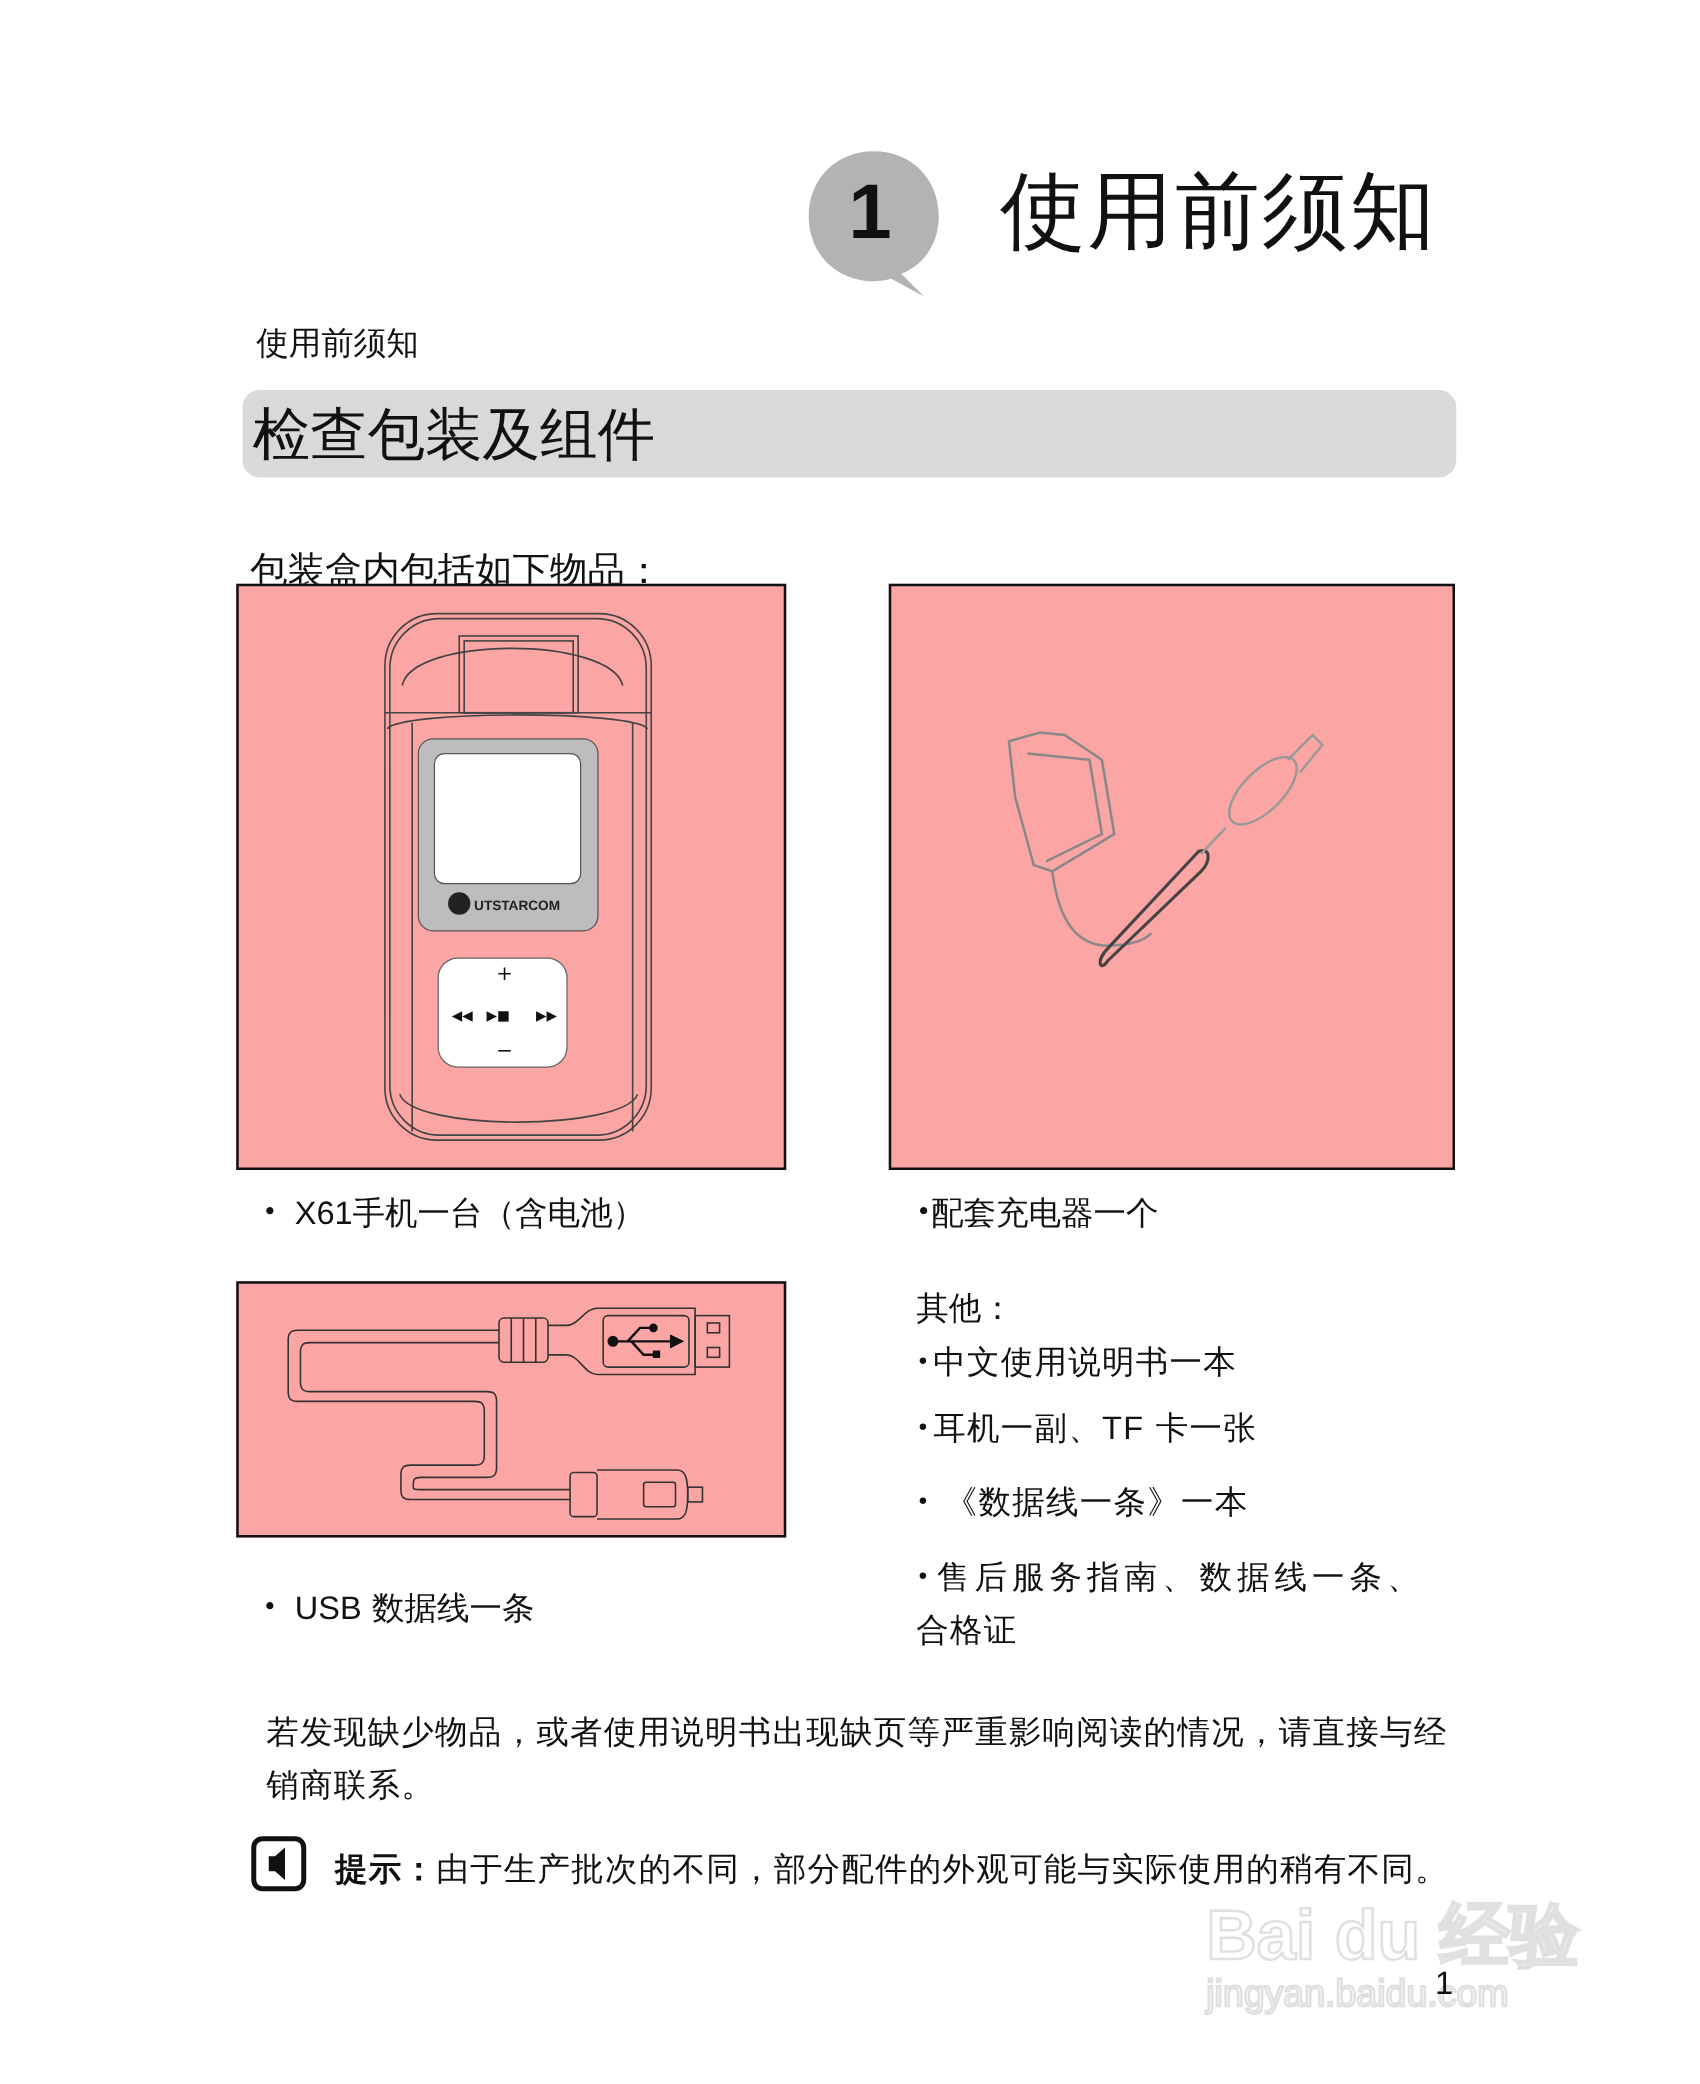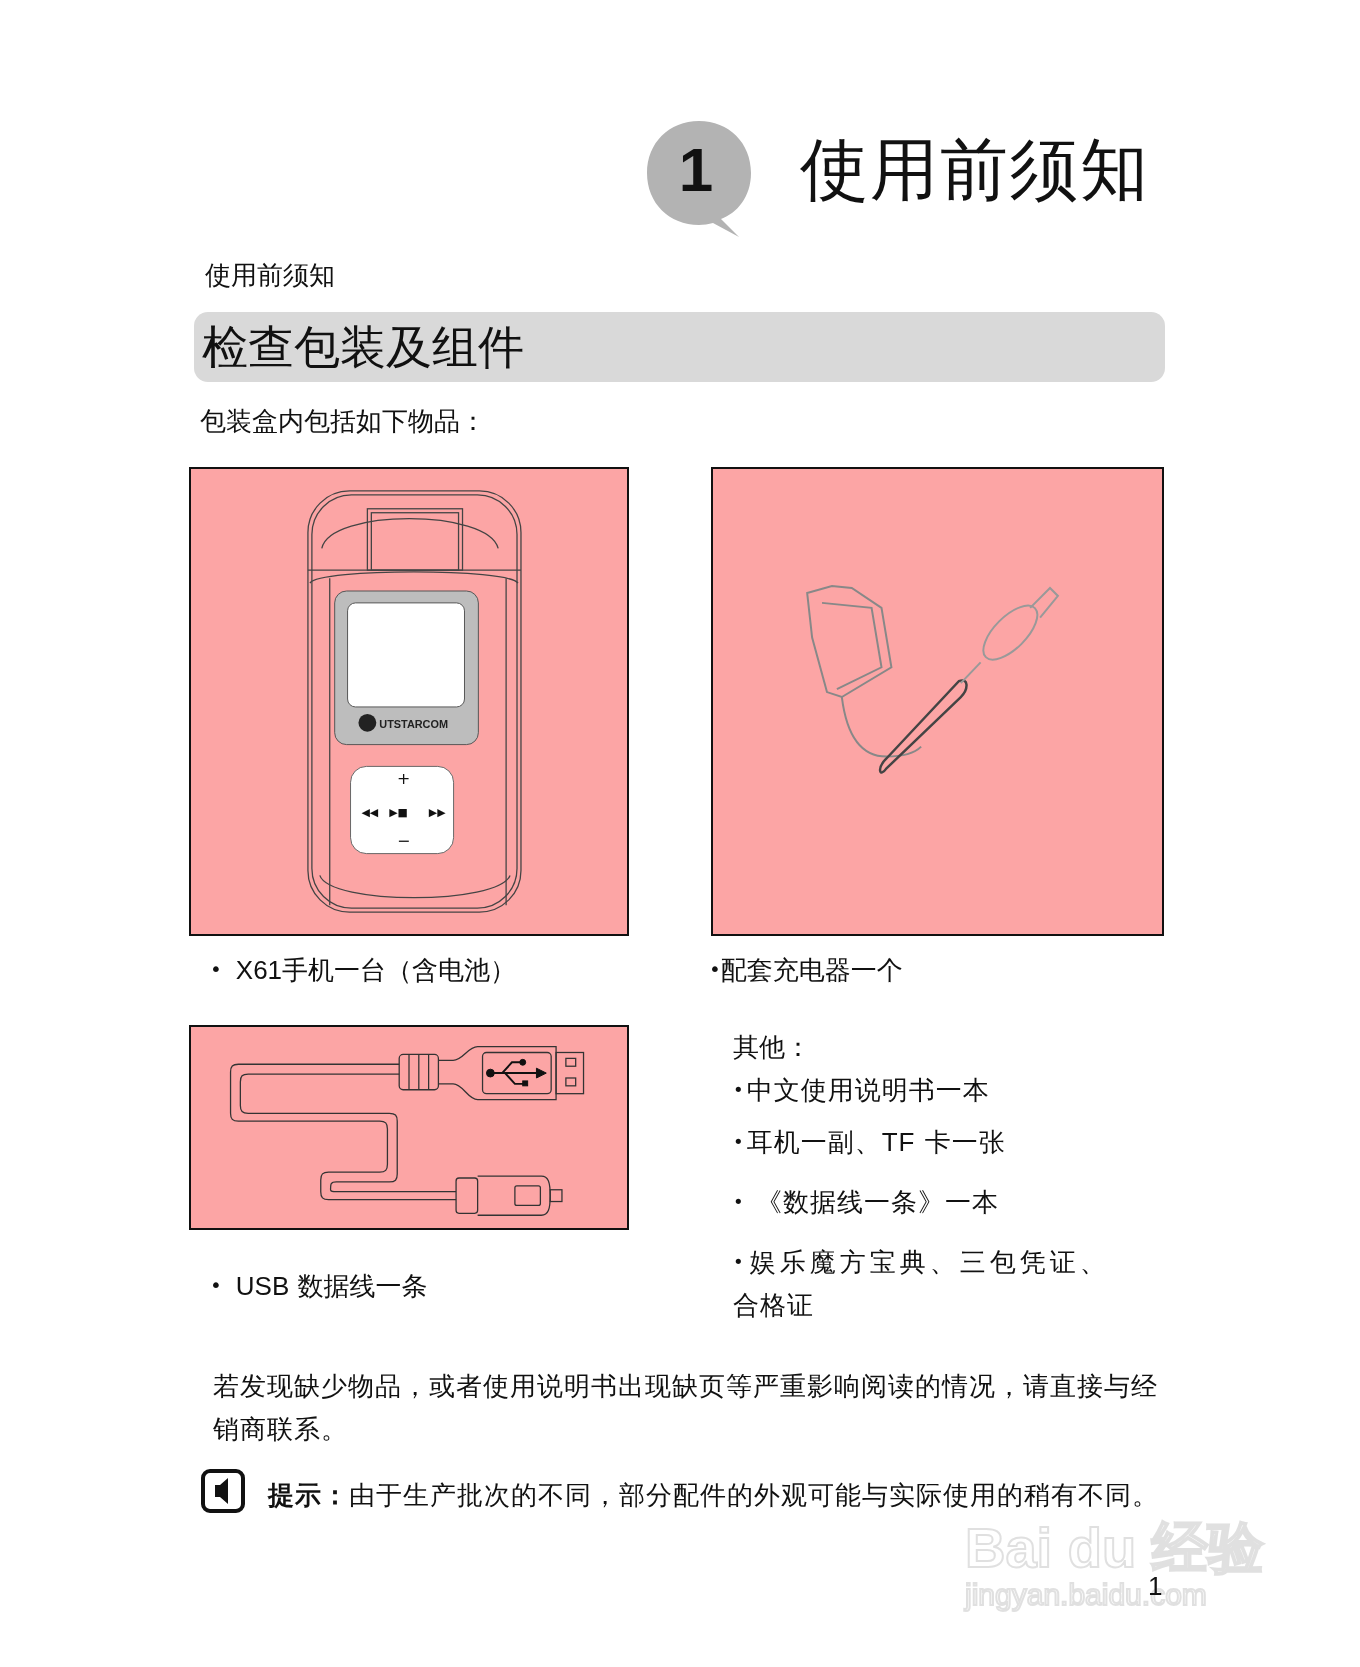--- a/index.html
+++ b/index.html
@@ -5,31 +5,31 @@
   html, body { margin: 0; padding: 0; background: #ffffff; }
   body { width: 1360px; height: 1667px; position: relative; overflow: hidden;
          font-family: "DejaVu Serif", "Liberation Serif", serif; color: #111; }
   .abs { position: absolute; }
   .bubble { left: 643px; top: 117px; width: 112px; height: 122px; }
   .bubble svg { width: 112px; height: 122px; display: block; }
   .chapter-title { left: 800px; top: 130px; font-size: 68px; line-height: 80px; letter-spacing: 2px; white-space: nowrap; }
   .running-head { left: 205px; top: 258px; font-size: 26px; line-height: 34px; }
   .section-band { left: 194px; top: 312px; width: 971px; height: 70px; background: #d9d9d9; border-radius: 14px; }
   .section-title { position: absolute; left: 8px; top: 6px; font-size: 46px; line-height: 58px; }
-  .intro { left: 200px; top: 404px; font-size: 26px; line-height: 34px; }
+  .intro { left: 200px; top: 442px; font-size: 30px; line-height: 34px; font-family: Liberation Mono, monospace; }
   .figbox { border: 2.5px solid #111; background: #fca5a5; box-sizing: border-box; }
   .box-phone { left: 189px; top: 467px; width: 440px; height: 469px; }
   .box-charger { left: 711px; top: 467px; width: 453px; height: 469px; }
   .box-usb { left: 189px; top: 1025px; width: 440px; height: 205px; }
   .figbox svg { width: 100%; height: 100%; display: block; }
   .caption { font-size: 26px; line-height: 34px; white-space: nowrap; }
   .caption .dot { font-family: "DejaVu Sans", sans-serif; font-size: 20px; margin-right: 14px; vertical-align: 3px; }
   .caption .latin { font-family: "Liberation Sans", sans-serif; }
   .cap-phone { left: 210px; top: 952px; }
-  .cap-charger { left: 709px; top: 952px; }
+  .cap-charger { left: 733px; top: 952px; }
   .cap-usb { left: 210px; top: 1268px; }
   .others-label { left: 733px; top: 1030px; font-size: 26px; line-height: 34px; }
   .others-list { left: 733px; top: 1073px; width: 440px; }
   .others-list .item { font-size: 26px; line-height: 34px; position: absolute; left: 0; white-space: nowrap; letter-spacing: 1px; }
   .others-list .item .dot { font-family: "DejaVu Sans", sans-serif; font-size: 18px; margin-right: 2px; vertical-align: 3px; }
   .others-list .item .latin { font-family: "Liberation Sans", sans-serif; }
   .paragraph { left: 200px; top: 1365px; width: 970px; font-size: 26px; line-height: 43px; letter-spacing: 1px; margin-left: 13px; }
   .tip { left: 200px; top: 1468px; width: 970px; font-size: 26px; line-height: 43px; letter-spacing: 1px; }
   .tip-icon { display: inline-block; width: 46px; height: 46px; vertical-align: -10px; margin-right: 22px; }
   .tip-icon svg { width: 46px; height: 46px; display: block; }
@@ -149,21 +149,21 @@
   <div class="item" style="top:0px;">
     <span class="dot">•</span><span>中文使用说明书一本</span>
   </div>
   <div class="item" style="top:52px;">
     <span class="dot">•</span><span>耳机一副、</span><span class="latin">TF</span><span> 卡一张</span>
   </div>
   <div class="item" style="top:112px;">
     <span class="dot">•</span><span> 《数据线一条》一本</span>
   </div>
   <div class="item" style="top:172px; letter-spacing:4px;">
-    <span class="dot">•</span><span>娱乐魔方宝典、三包凭证、</span>
+    <span class="dot">•</span><span>售后服务指南、数据线一条、</span>
   </div>
   <div class="item" style="top:215px;">
     <span>合格证</span>
   </div>
 </div>
 
 <div class="abs paragraph">若发现缺少物品，或者使用说明书出现缺页等严重影响阅读的情况，请直接与经销商联系。</div>
 
 <div class="abs tip">
   <span class="tip-icon">

